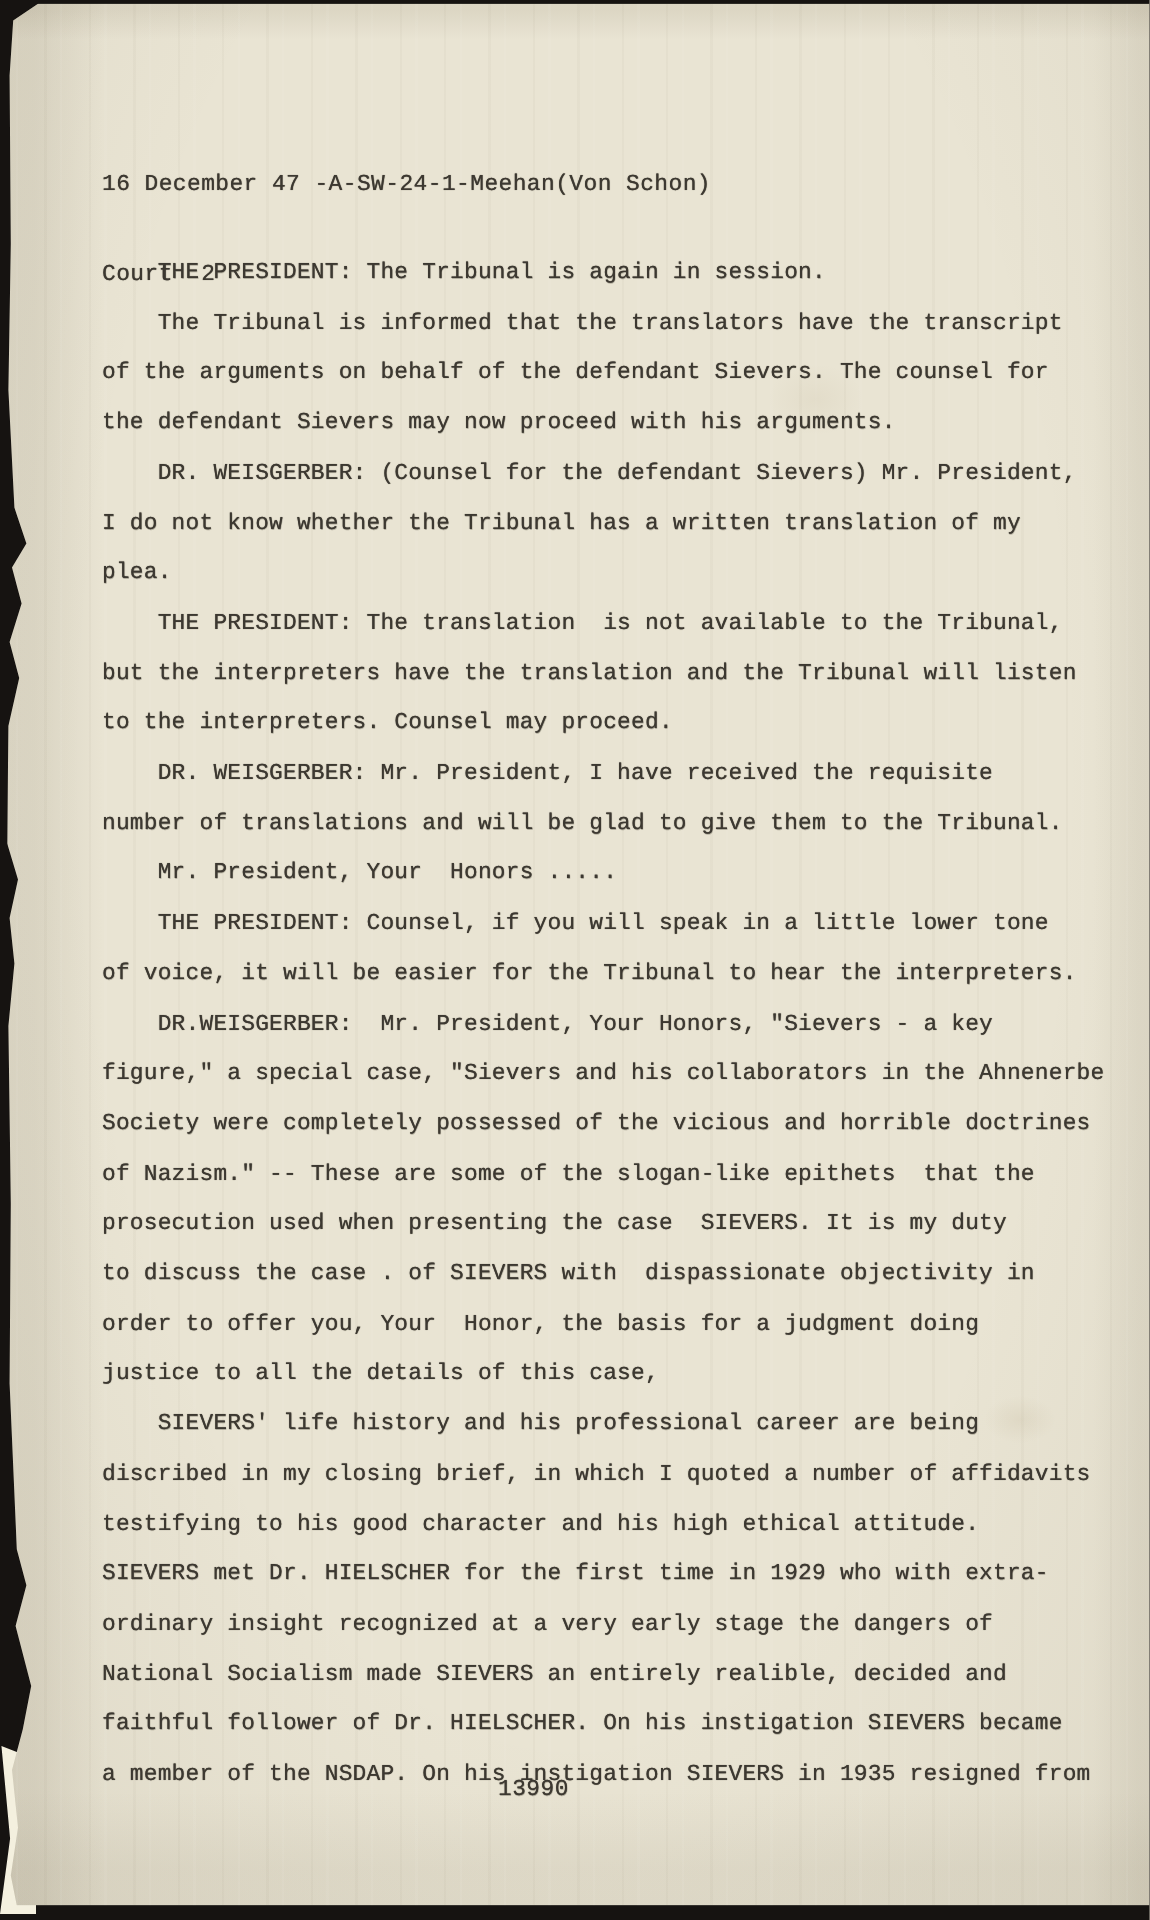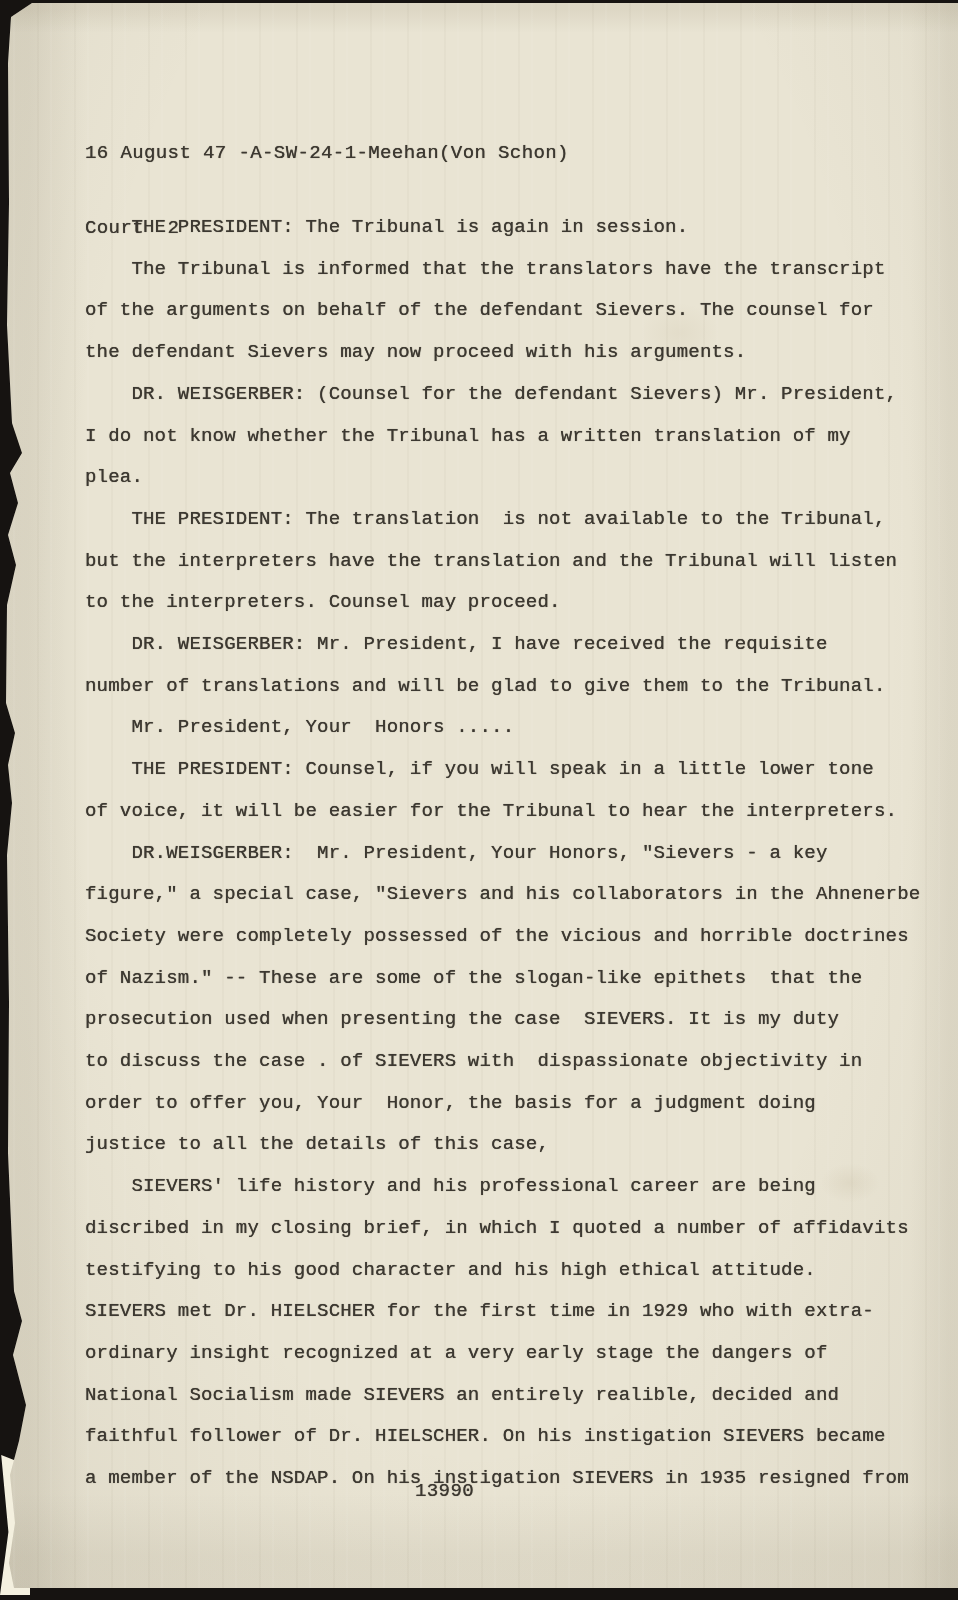--- a/index.html
+++ b/index.html
@@ -80,21 +80,21 @@
 <body>
 
 <div class="scan">
   <div class="backing"></div>
   <div class="paper">
     <div class="texture"></div>
     <div class="spot1"></div>
     <div class="spot2"></div>
 
     <div class="header ink">
-      <div>16 August 47 -A-SW-24-1-Meehan(Von Schon)</div>
+      <div>16 December 47 -A-SW-24-1-Meehan(Von Schon)</div>
       <div>Court  2</div>
     </div>
 
     <div class="body-lines ink"><div>    THE PRESIDENT: The Tribunal is again in session.</div><div>    The Tribunal is informed that the translators have the transcript</div><div>of the arguments on behalf of the defendant Sievers. The counsel for</div><div>the defendant Sievers may now proceed with his arguments.</div><div>    DR. WEISGERBER: (Counsel for the defendant Sievers) Mr. President,</div><div>I do not know whether the Tribunal has a written translation of my</div><div>plea.</div><div>    THE PRESIDENT: The translation  is not available to the Tribunal,</div><div>but the interpreters have the translation and the Tribunal will listen</div><div>to the interpreters. Counsel may proceed.</div><div>    DR. WEISGERBER: Mr. President, I have received the requisite</div><div>number of translations and will be glad to give them to the Tribunal.</div><div>    Mr. President, Your  Honors .....</div><div>    THE PRESIDENT: Counsel, if you will speak in a little lower tone</div><div>of voice, it will be easier for the Tribunal to hear the interpreters.</div><div>    DR.WEISGERBER:  Mr. President, Your Honors, "Sievers - a key</div><div>figure," a special case, "Sievers and his collaborators in the Ahnenerbe</div><div>Society were completely possessed of the vicious and horrible doctrines</div><div>of Nazism." -- These are some of the slogan-like epithets  that the</div><div>prosecution used when presenting the case  SIEVERS. It is my duty</div><div>to discuss the case . of SIEVERS with  dispassionate objectivity in</div><div>order to offer you, Your  Honor, the basis for a judgment doing</div><div>justice to all the details of this case,</div><div>    SIEVERS' life history and his professional career are being</div><div>discribed in my closing brief, in which I quoted a number of affidavits</div><div>testifying to his good character and his high ethical attitude.</div><div>SIEVERS met Dr. HIELSCHER for the first time in 1929 who with extra-</div><div>ordinary insight recognized at a very early stage the dangers of</div><div>National Socialism made SIEVERS an entirely realible, decided and</div><div>faithful follower of Dr. HIELSCHER. On his instigation SIEVERS became</div><div>a member of the NSDAP. On his instigation SIEVERS in 1935 resigned from</div></div>
 
     <div class="pagenum ink">13990</div>
   </div>
 </div>
 
 </body></html>

